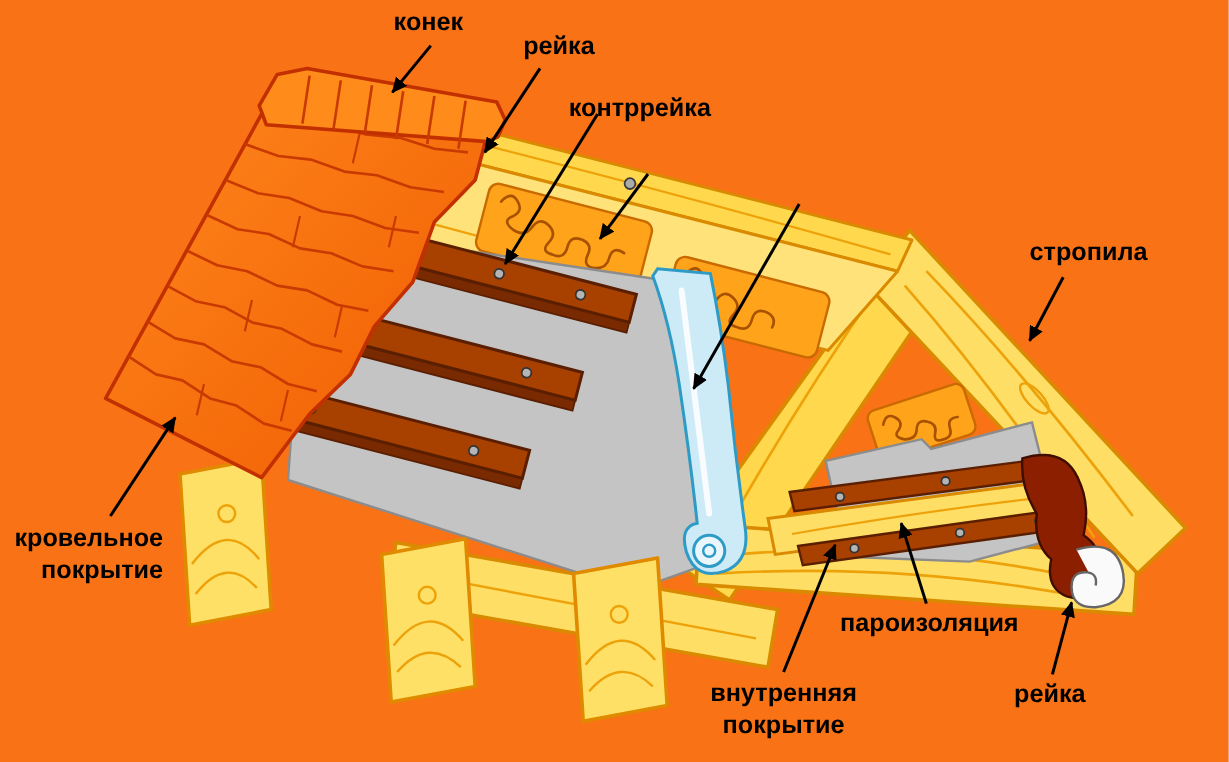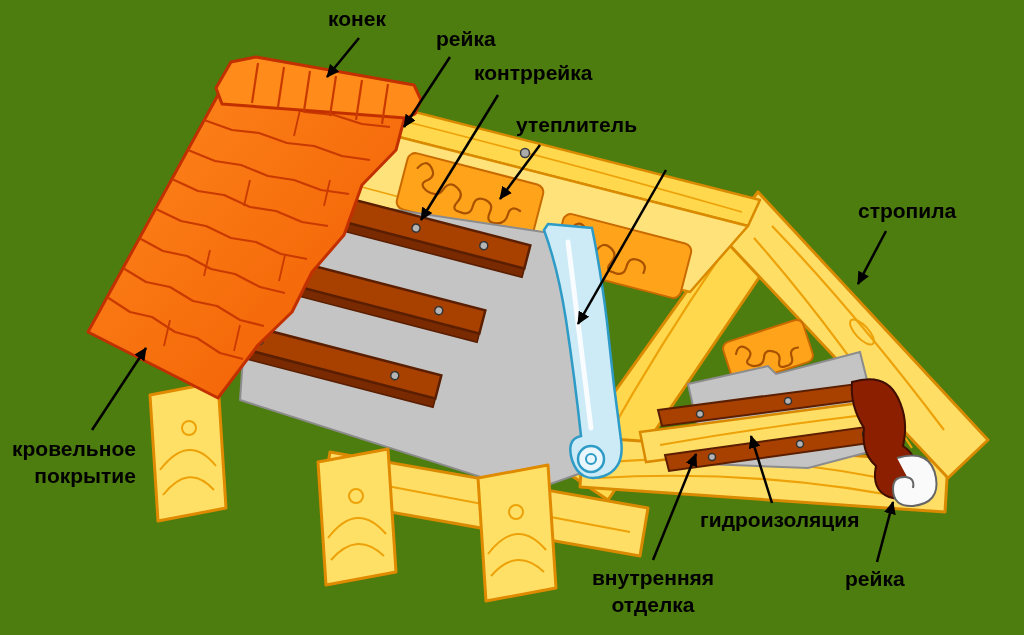--- a/index.html
+++ b/index.html
@@ -1,16 +1,16 @@
 <!DOCTYPE html>
 <html><head>
 <meta charset="utf-8">
 <style>
   html,body{margin:0;padding:0;background:#fff;}
-  .stage{position:relative;width:1024px;height:635px;background:#4d7c0f;overflow:hidden;
+  .stage{position:relative;width:1024px;height:635px;background:#f97316;overflow:hidden;
          font-family:"Liberation Sans",sans-serif;}
   .stage svg{position:absolute;left:0;top:0;}
   .lbl{position:absolute;font-weight:bold;font-size:21px;color:#000;
        white-space:pre-line;line-height:1.28;}
   .lbl.center{text-align:center;}
 </style>
 </head>
 <body>
 
 <div class="stage">
@@ -187,23 +187,22 @@
     <path d="M886,231 L858,284" marker-end="url(#ah)"></path>
     <path d="M92,430 L146,348" marker-end="url(#ah)"></path>
     <path d="M772,503 L751,436" marker-end="url(#ah)"></path>
     <path d="M653,560 L696,454" marker-end="url(#ah)"></path>
     <path d="M877,562 L893,502" marker-end="url(#ah)"></path>
   </g>
 </svg>
 
 <div class="lbl" style="left:328px;top:6px;">конек</div>
 <div class="lbl" style="left:436px;top:26px;">рейка</div>
-<div class="lbl" style="left:474px;top:60px;">контррейка</div>
-<div class="lbl" style="left:516px;top:112px;">утеплитель</div>
+<div class="lbl" style="left:474px;top:78px;">контррейка</div>
 <div class="lbl" style="left:858px;top:198px;text-align:center;">стропила</div>
 <div class="lbl" style="left:12px;top:436px;text-align:right;">кровельное
 покрытие</div>
-<div class="lbl" style="left:700px;top:507px;">гидроизоляция</div>
+<div class="lbl" style="left:700px;top:507px;">пароизоляция</div>
 <div class="lbl center" style="left:578px;top:565px;width:150px;">внутренняя
-отделка</div>
+покрытие</div>
 <div class="lbl" style="left:845px;top:566px;">рейка</div>
 
 </div>
 
 </body></html>

